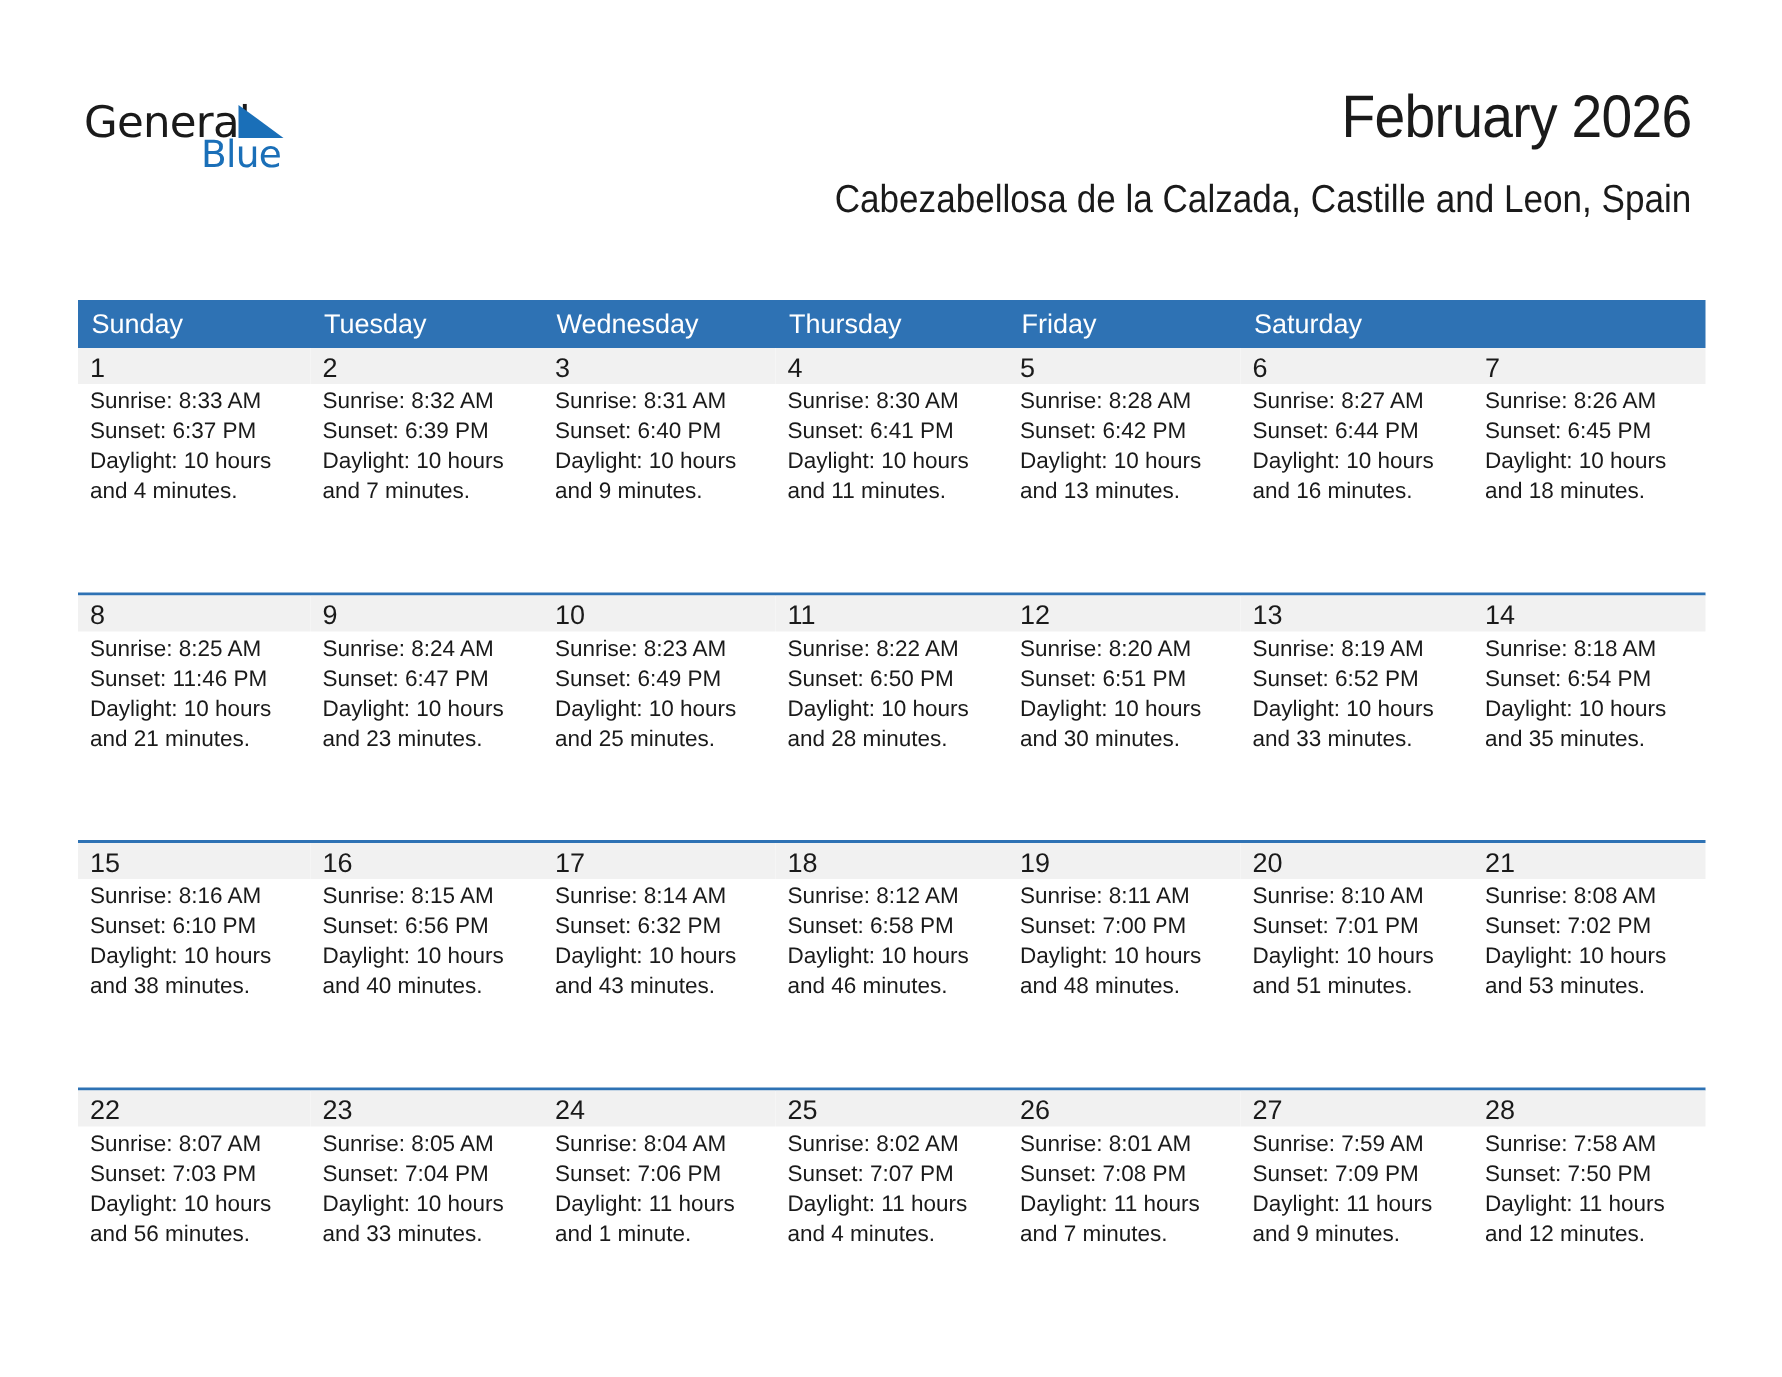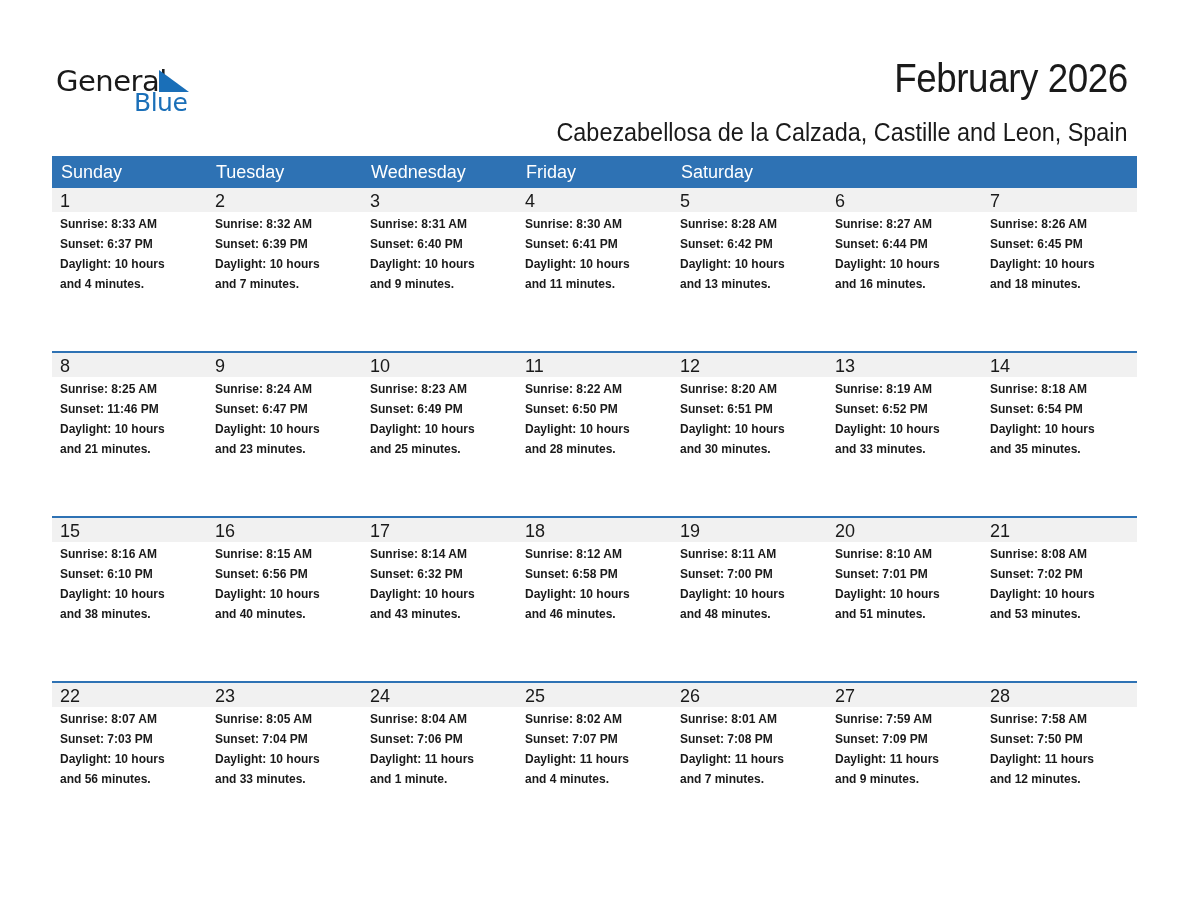--- a/index.html
+++ b/index.html
@@ -8,28 +8,28 @@
       font-family: "Liberation Sans", sans-serif; color: #1a1a1a;
     }
     .logo { position: absolute; left: 56px; top: 64px; width: 150px; height: 56px; }
     .logo-general { position: absolute; left: 0; top: 0; font-family: "DejaVu Sans", sans-serif; font-size: 29px; color: #1a1a1a; letter-spacing: -0.5px; }
     .logo-blue { position: absolute; left: 78px; top: 24px; font-family: "DejaVu Sans", sans-serif; font-size: 25px; color: #1a6fb8; letter-spacing: -0.5px; }
     .logo-tri { position: absolute; left: 103px; top: 6px; width: 0; height: 0;
       border-left: 30px solid transparent; border-bottom: 22px solid #1a6fb8; transform: scaleX(-1); }
     .title { position: absolute; right: 60px; top: 56px; font-size: 40px; color: #1a1a1a; letter-spacing: -0.5px; transform: scaleX(0.92); transform-origin: right; }
     .subtitle { position: absolute; right: 60px; top: 117px; font-size: 26px; color: #1a1a1a; transform: scaleX(0.9); transform-origin: right; white-space: nowrap; }
     .calendar { position: absolute; left: 52px; top: 156px; width: 1085px; }
-    .header-row { display: flex; background: #2e72b4; height: 32px; }
+    .header-row { display: flex; background: #2e72b4; height: 32px; margin-top: 44px; }
     .header-cell { width: 155px; color: #ffffff; font-size: 18px; line-height: 32px; padding-left: 9px; box-sizing: border-box; }
     .week { border-top: 2px solid #2e72b4; }
     .week:first-of-type { border-top: none; }
     .week-inner { display: flex; flex-wrap: nowrap; }
     .day { width: 155px; height: 163px; box-sizing: border-box; }
     .day-num { background: #f1f1f1; height: 24px; line-height: 26px; font-size: 18px; padding-left: 8px; color: #1a1a1a; }
-    .day-info { padding-left: 8px; padding-top: 2px; font-size: 12px; line-height: 20px; color: #1a1a1a; font-weight: bold; }
+    .day-info { padding-left: 8px; padding-top: 2px; font-size: 15px; line-height: 20px; color: #1a1a1a; }
     .day-info div { white-space: nowrap; }
     .weeks { margin-top: 0; }
     .week + .week { margin-top: 0; }
   </style>
 </head>
 <body>
 
 <div class="logo">
   <span class="logo-general">General</span>
   <span class="logo-tri"></span>
@@ -37,20 +37,21 @@
 </div>
 
 <div class="title">February 2026</div>
 <div class="subtitle">Cabezabellosa de la Calzada, Castille and Leon, Spain</div>
 
 <div class="calendar">
   <div class="header-row" id="header-row">
       <div class="header-cell">Sunday</div>
       <div class="header-cell">Tuesday</div>
       <div class="header-cell">Wednesday</div>
+      <div class="header-cell">Thursday</div>
       <div class="header-cell">Friday</div>
       <div class="header-cell">Saturday</div>
     </div>
   <div class="weeks" id="weeks">
       <div class="week" style="border-top: none;">
         <div class="week-inner">
           <div class="day">
             <div class="day-num">1</div>
             <div class="day-info">
               <div>Sunrise: 8:33 AM</div>

